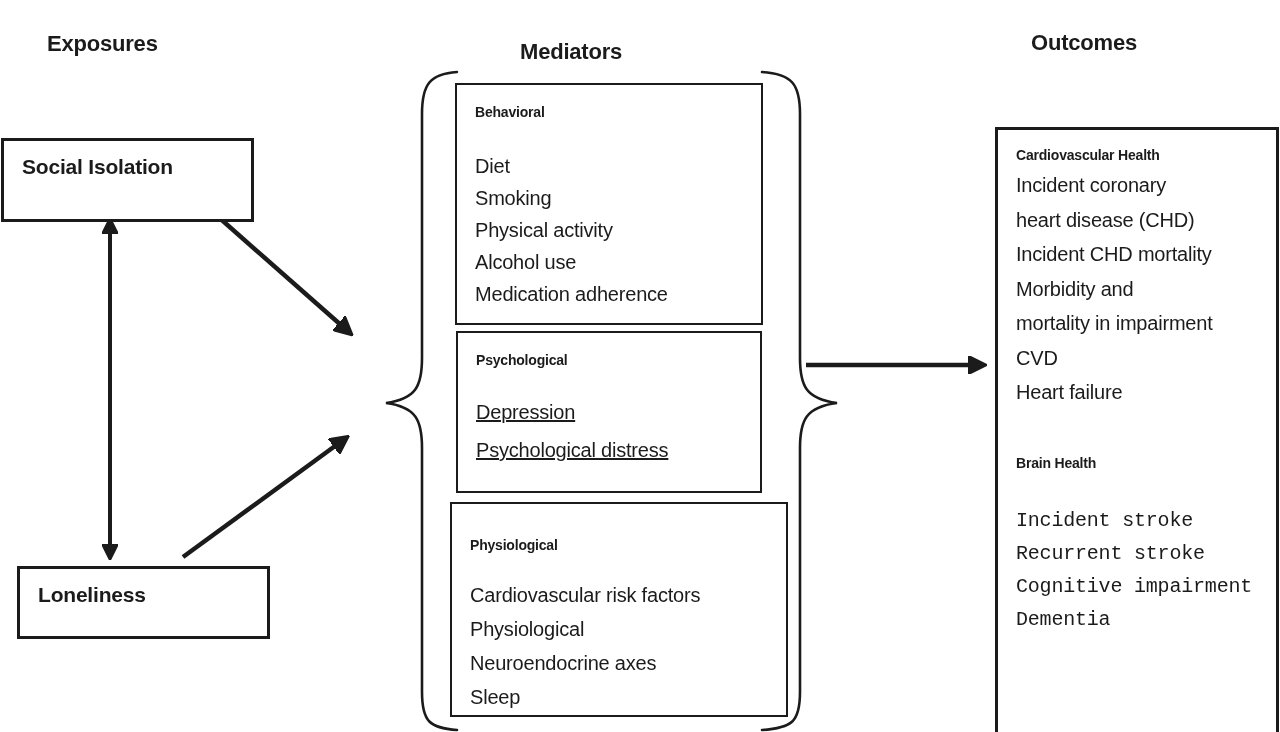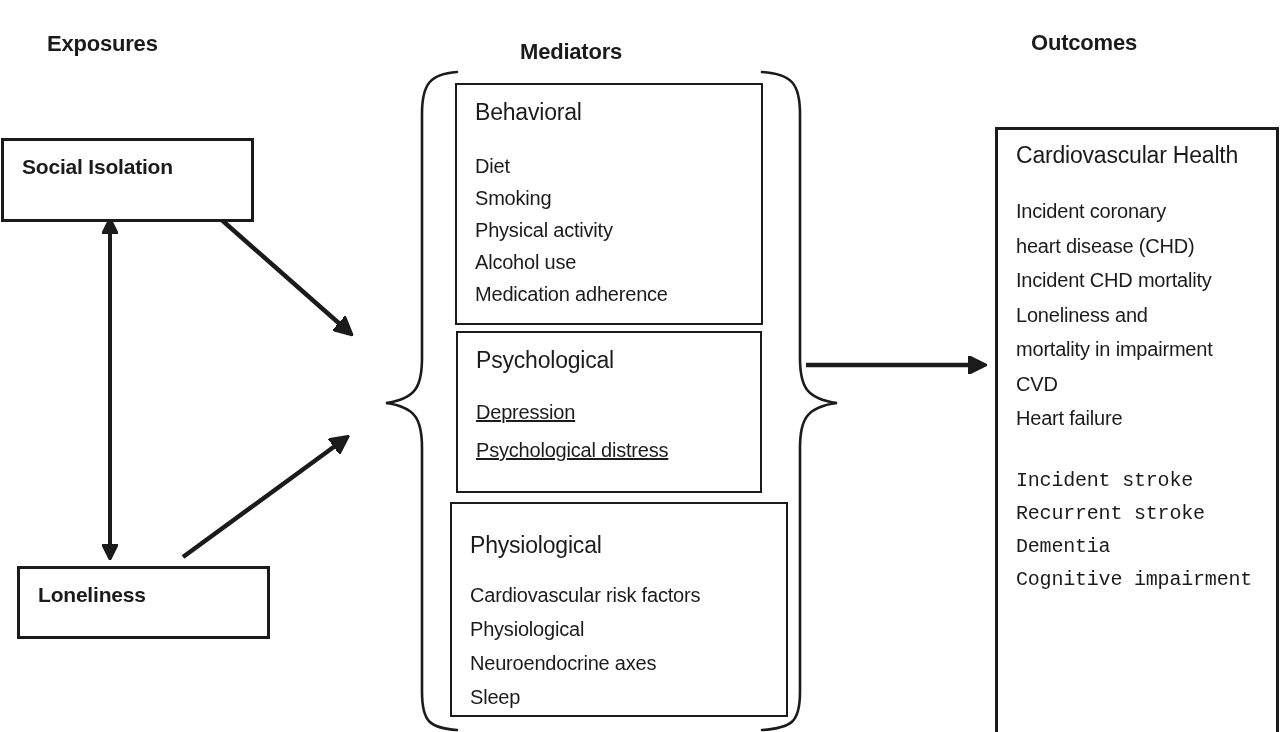--- a/index.html
+++ b/index.html
@@ -32,41 +32,41 @@
     background: var(--bg);
   }
   .node-box .node-label {
     font-size: 21px;
     font-weight: bold;
     padding: 14px 0 0 18px;
     white-space: nowrap;
   }
   .med-box { border-width: 2.6px; }
   .box-title {
-    font-size: 23px;
-    font-weight: normal;
+    font-size: 14px;
+    font-weight: bold;
     line-height: 26px;
     padding: 14px 0 0 18px;
     white-space: nowrap;
   }
   .box-items { padding-left: 18px; }
   .box-items div { font-size: 20px; white-space: nowrap; }
   
   .behavioral .box-items { margin-top: 25px; }
   .behavioral .box-items div { line-height: 32px; }
   
   .psychological .box-items { margin-top: 20px; text-decoration: underline; }
   .psychological .box-items div { line-height: 38px; }
   
   .physiological .box-title { padding-top: 28px; }
   .physiological .box-items { margin-top: 20px; }
   .physiological .box-items div { line-height: 34px; }
   
   .outcomes-box .box-title { padding-top: 12px; }
-  .outcomes-box .box-items { margin-top: 26px; }
+  .outcomes-box .box-items { }
   .outcomes-box .box-items div { line-height: 34.5px; }
   .outcomes-box .box-title.brain { margin-top: 40px; padding-top: 0; }
   .outcomes-box .box-items.brain { margin-top: 28px; }
   .outcomes-box .box-items.brain div { line-height: 33px; font-family: Liberation Mono, monospace; }
 </style>
 </head>
 <body>
 
 <div class="canvas">
 
@@ -136,26 +136,27 @@
       <div>Sleep</div>
     </div>
   </div>
 
   <div class="node-box outcomes-box" style="left:995px; top:127px; width:284px; height:681px">
     <div class="box-title">Cardiovascular Health</div>
     <div class="box-items">
       <div>Incident coronary</div>
       <div>heart disease (CHD)</div>
       <div>Incident CHD mortality</div>
-      <div>Loneliness and</div>
+      <div>Morbidity and</div>
       <div>mortality in impairment</div>
       <div>CVD</div>
       <div>Heart failure</div>
     </div>
+    <div class="box-title brain">Brain Health</div>
     <div class="box-items brain">
       <div>Incident stroke</div>
       <div>Recurrent stroke</div>
+      <div>Cognitive impairment</div>
       <div>Dementia</div>
-      <div>Cognitive impairment</div>
     </div>
   </div>
 
 </div>
 
 </body></html>

